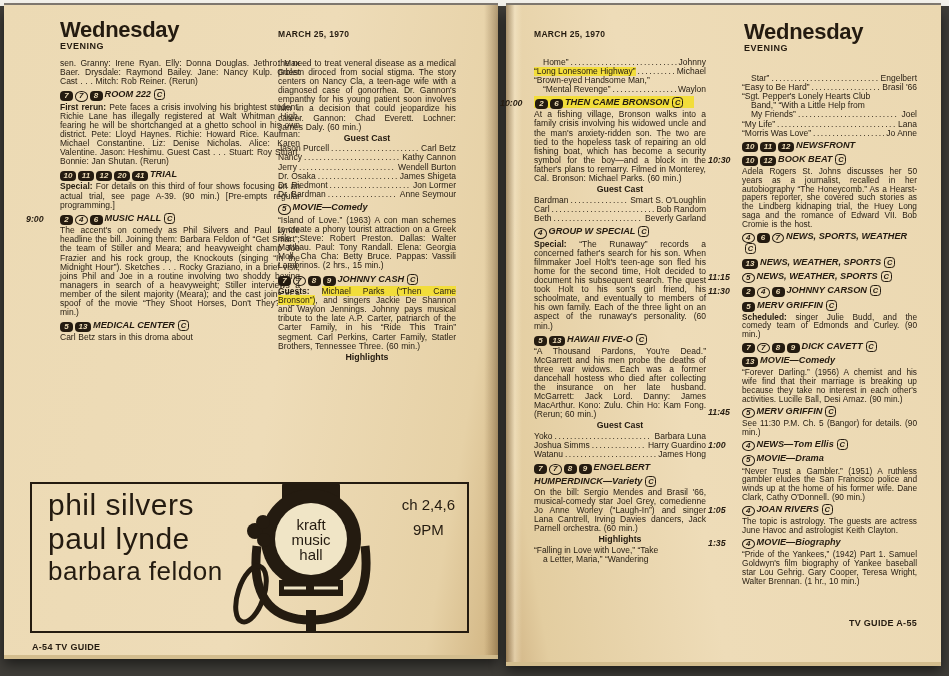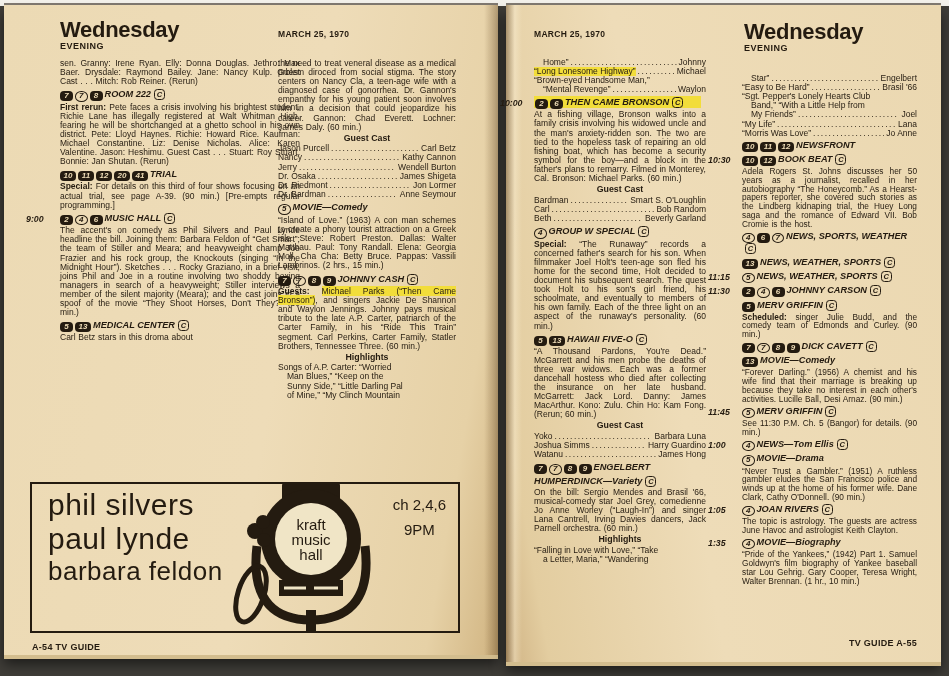--- a/index.html
+++ b/index.html
@@ -41,43 +41,43 @@
   .col-r2{left:236px;top:52px;width:175px;margin-top:16px;}
   .col-r2 .para{font-size:8.3px;line-height:8.8px;}
   .col-r2 .title-row{line-height:11.5px;}
 
   .para{font-size:8.5px;line-height:9.1px;text-align:justify;word-spacing:0.4px;}
   .para .b{font-weight:bold;}
   .hl{background:#f2dd3a;box-decoration-break:clone;}
   .subhead{font-size:8.8px;font-weight:bold;text-align:center;line-height:10.5px;margin:1px 0;}
   .title-row{position:relative;font-size:9.2px;font-weight:bold;line-height:12px;margin:2px 0 1px;font-style:italic;}
   .title-row .time{position:absolute;left:-34px;top:1px;font-size:8.8px;font-weight:bold;letter-spacing:0;}
-  .hlwrap{background:#f2dd3a;padding:1px 18px 1px 1px;}
+  .hlwrap{background:#f2dd3a;padding:1px 11px 1px 1px;}
 
   .badge{display:inline-block;background:#241b10;color:#eedcb6;min-width:11px;height:10px;
     line-height:10px;padding:0 1px;border-radius:4px;font-size:8px;font-weight:bold;text-align:center;
     margin-right:2px;vertical-align:-1px;}
   .badge.wide{min-width:14px;}
   .badge.outline{background:transparent;color:#241b10;border:1.3px solid #241b10;
     height:8.5px;min-width:8.5px;line-height:8.5px;border-radius:50%;padding:0 1px;}
   .cbadge{display:inline-block;border:1.3px solid #241b10;border-radius:3.5px;width:9px;height:9px;
     line-height:9px;font-size:7.5px;font-weight:bold;text-align:center;margin-left:3px;vertical-align:0;}
 
   .rows{margin:0.5px 0;text-align:right;}
   .crow{display:flex;font-size:8.5px;line-height:9.2px;white-space:nowrap;}
   .crow .cl{flex:none;}
   .crow .dots{flex:1 1 auto;overflow:hidden;letter-spacing:1.5px;margin:0 2px;}
   .crow .cr{flex:none;}
   .crow.indent{padding-left:9px;}
 
   .footer{position:absolute;font-size:9px;font-weight:bold;letter-spacing:0.3px;}
   .footer-l{left:28px;bottom:3px;}
-  .footer-r{right:24px;bottom:14px;}
-
-  .ad{position:absolute;left:26px;top:477px;width:426px;height:147px;border:2px solid #241b10;overflow:hidden;}
+  .footer-r{right:24px;bottom:34px;}
+
+  .ad{position:absolute;left:26px;top:477px;width:426px;height:147px;border:2px solid #241b10;overflow:hidden;padding-left:9px;}
   .ad-names{position:absolute;left:16px;top:4px;color:#241b10;}
   .ad-name{font-size:30px;line-height:34px;letter-spacing:0.5px;}
   .ad-name.small{font-size:26px;line-height:31px;}
   .ad-right{position:absolute;right:12px;top:8px;text-align:center;font-size:15px;line-height:25px;}
   .spotlight{position:absolute;left:192px;top:-2px;}
 </style>
 </head>
 <body>
 
 <div class="top-strip"></div>
@@ -133,34 +133,20 @@
           <span class="cl">Dr. Bardman</span>
           <span class="dots">............................................................</span>
           <span class="cr">Anne Seymour</span>
         </div>
       </div>
       <div class="title-row"><span class="badge outline">5</span><span class="title-text">MOVIE—Comedy</span></div>
       <div class="para">“Island of Love.” (1963) A con man schemes to create a phony tourist attraction on a Greek isle. Steve: Robert Preston. Dallas: Walter Matthau. Paul: Tony Randall. Elena: Georgia Moll. Cha Cha: Betty Bruce. Pappas: Vassili Lambrinos. (2 hrs., 15 min.)</div>
       <div class="title-row"><span class="badge">7</span><span class="badge outline">7</span><span class="badge">8</span><span class="badge">9</span><span class="title-text">JOHNNY CASH</span><span class="cbadge">C</span></div>
       <div class="para"><span class="b ">Guests: </span><span class="hl">Michael Parks (“Then Came Bronson”)</span><span>, and singers Jackie De Shannon and Waylon Jennings. Johnny pays musical tribute to the late A.P. Carter, patriarch of the Carter Family, in his “Ride This Train” segment. Carl Perkins, Carter Family, Statler Brothers, Tennessee Three. (60 min.)</span></div>
       <div class="subhead">Highlights</div>
-      <div class="rows">
-        <div class="crow">
-          <span class="cl">Songs of A.P. Carter: “Worried</span>
-        </div>
-        <div class="crow indent">
-          <span class="cl">Man Blues,” “Keep on the</span>
-        </div>
-        <div class="crow indent">
-          <span class="cl">Sunny Side,” “Little Darling Pal</span>
-        </div>
-        <div class="crow indent">
-          <span class="cl">of Mine,” “My Clinch Mountain</span>
-        </div>
-      </div>
     </div>
 
   <div class="ad">
     <div class="ad-names">
       <div class="ad-name">phil silvers</div>
       <div class="ad-name">paul lynde</div>
       <div class="ad-name small">barbara feldon</div>
     </div>
     <svg class="spotlight" width="168" height="152" viewBox="0 0 168 152">
       <rect x="58" y="0" width="58" height="24" rx="4" fill="#241b10"></rect>

